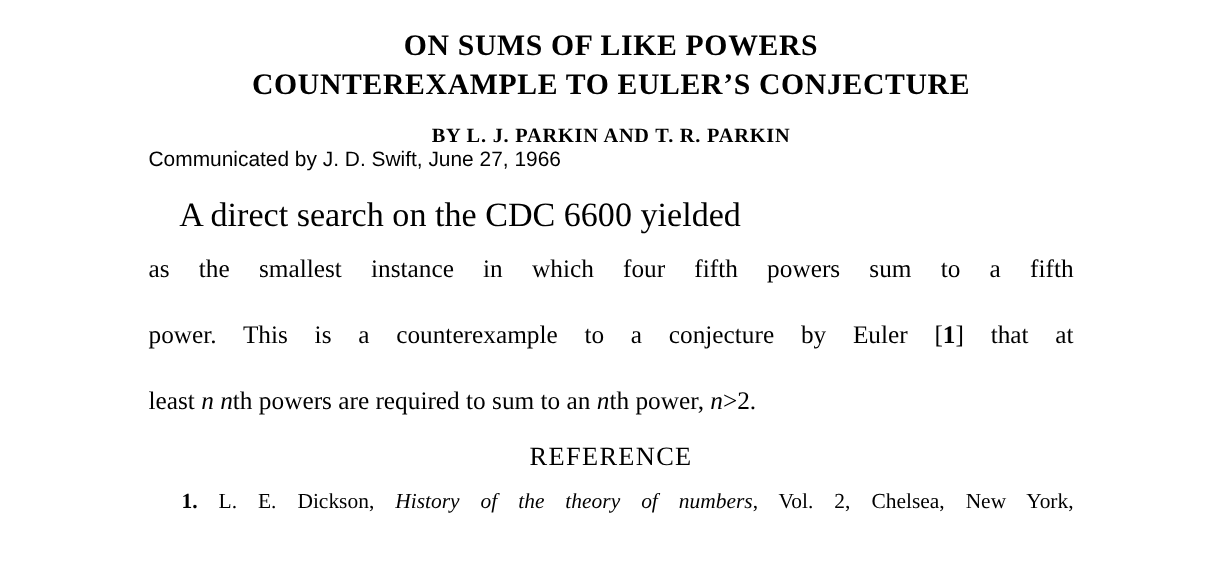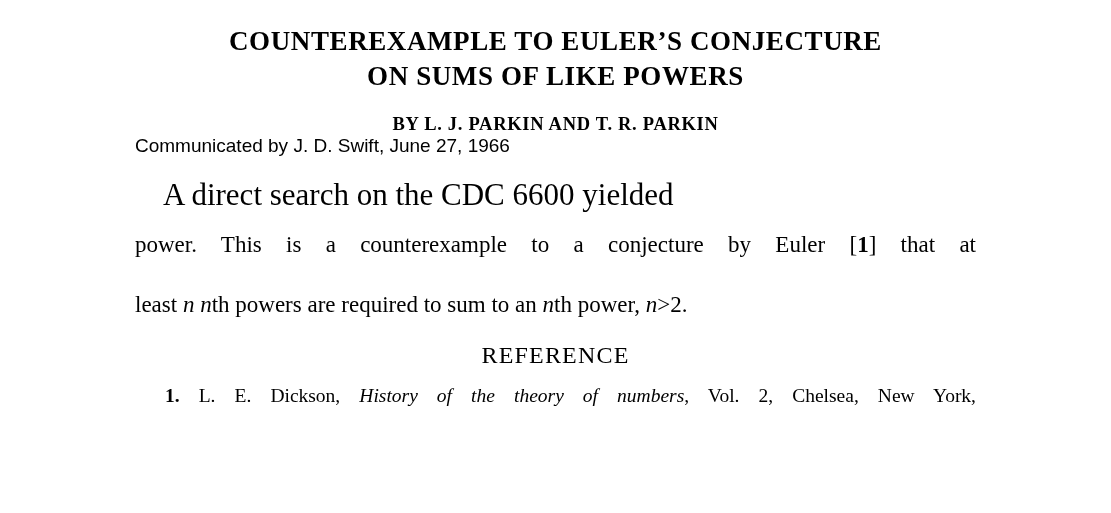--- a/index.html
+++ b/index.html
@@ -105,32 +105,33 @@
     display: inline-block;
     width: 100%;
   }
 </style>
 </head>
 <body>
 
 <div class="page">
 
   <div class="title">
+    <span class="line">ON SUMS OF LIKE POWERS</span>
     <span class="line">COUNTEREXAMPLE TO EULER’S CONJECTURE</span>
-    <span class="line">ON SUMS OF LIKE POWERS</span>
   </div>
 
   <div class="byline">BY L. J. PARKIN AND T. R. PARKIN</div>
 
   <div class="communicated">Communicated by J. D. Swift, June 27, 1966</div>
 
   <div class="body-first">A direct search on the CDC 6600 yielded</div>
 
 
   <div class="body-block">
+    <span class="just">as the smallest instance in which four fifth powers sum to a fifth</span>
     <span class="just"><span>power. This is a counterexample to a conjecture by Euler </span>[<span class="bracketbold">1</span>]<span> that at</span></span>
     <span><span>least </span><span class="it">n n</span><span>th powers are required to sum to an </span><span class="it">n</span><span>th power, </span><span class="it">n</span><span>&gt;2.</span></span>
   </div>
 
   <div class="refheading">REFERENCE</div>
 
   <div class="reflist">
     <div>
       <span class="firstline"><span class="num">1.</span> <span>L. E. Dickson,</span> <span class="it">History of the theory of numbers</span><span>, Vol. 2, Chelsea, New York,</span></span>
 

